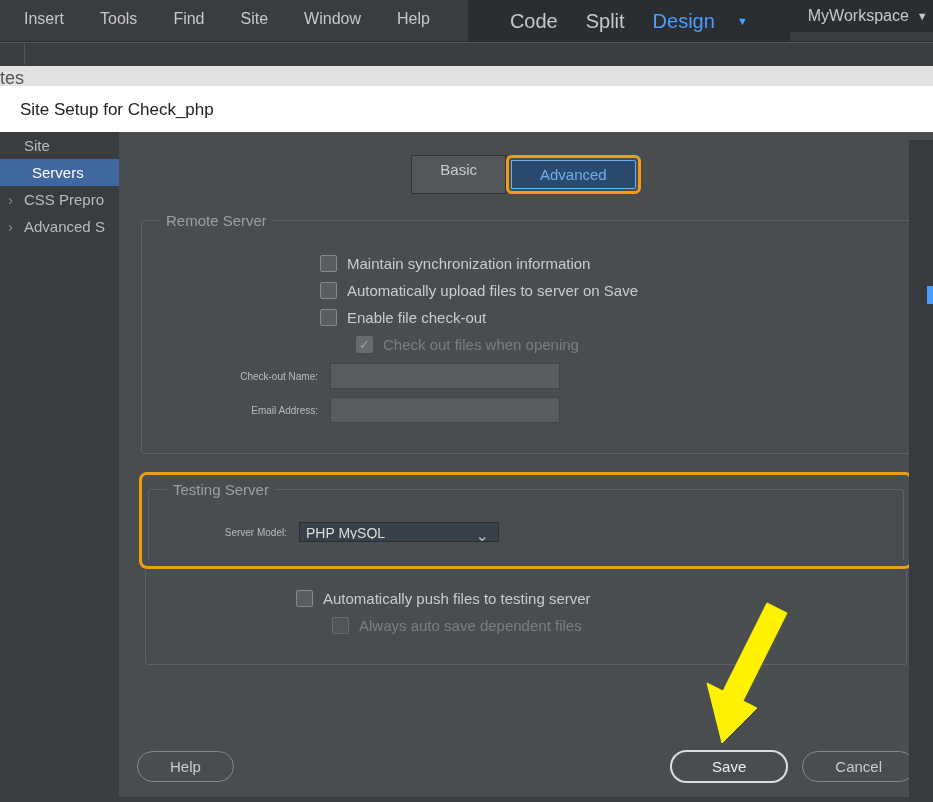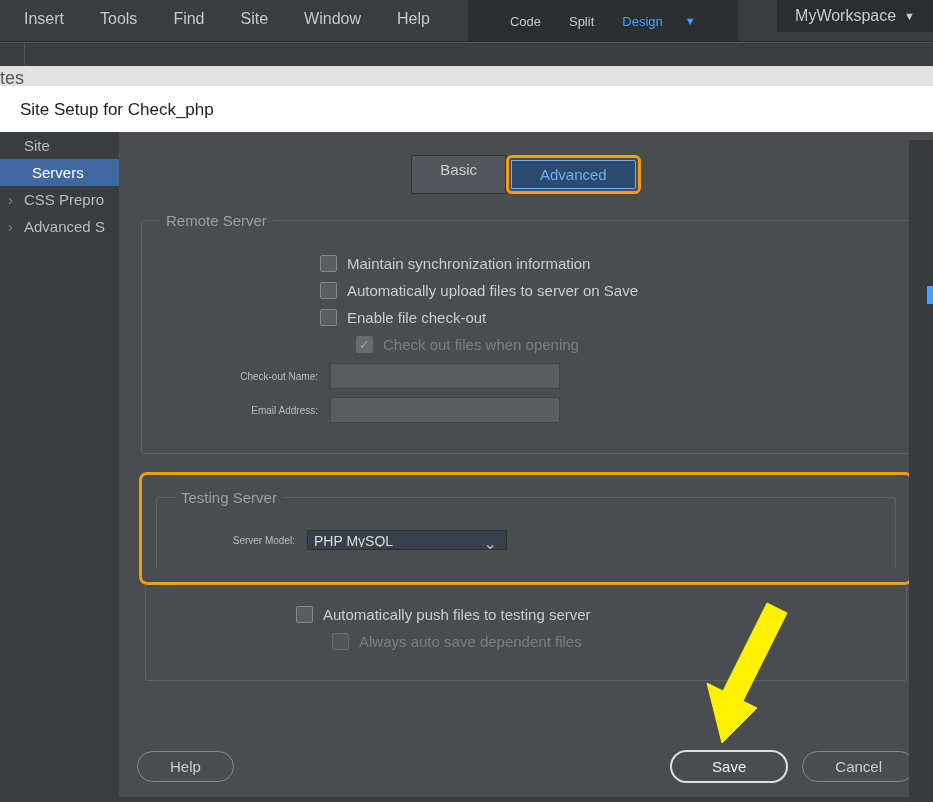--- a/index.html
+++ b/index.html
@@ -2,21 +2,21 @@
 <html><head>
 <meta charset="utf-8">
 <style>
 * { box-sizing: border-box; margin: 0; padding: 0; }
 body { font-family: "Helvetica Neue", Arial, sans-serif; background: #3a3d40; width: 933px; height: 802px; overflow: hidden; position: relative; }
 
 .top-menubar { height: 42px; background: #3a3d40; border-bottom: 1px solid #2a2c2e; display: flex; align-items: flex-start; color: #c8c8c8; font-size: 16px; }
 .top-menubar .menu-left { display: flex; gap: 0; padding-left: 6px; }
 .top-menubar .menu-left span { padding: 10px 18px; cursor: pointer; }
 .top-menubar .view-tabs { display: flex; background: #2b2e31; height: 42px; align-items: center; padding: 0 28px; margin-left: 20px; }
-.top-menubar .view-tabs span { padding: 8px 14px; cursor: pointer; font-size: 13px; }
+.top-menubar .view-tabs span { padding: 8px 14px; cursor: pointer; font-size: 20px; }
 .top-menubar .view-tabs .active { color: #4a9eff; }
 .top-menubar .view-tabs .caret { margin-left: -6px; font-size: 11px; }
 .top-menubar .workspace { margin-left: auto; padding: 10px 18px; background: #2b2e31; display: flex; align-items: center; cursor: pointer; height:32px; }
 .top-menubar .workspace .caret { margin-left: 8px; font-size: 11px; }
 
 .sec-tabs { height: 24px; background: #3a3d40; border-top: 1px solid #555; display: flex; align-items: center; font-size: 13px; color: #aaa; padding-left: 0; }
 .sec-tabs span { border-right: 1px solid #555; padding: 3px 10px; }
 
 .bg-strip { height: 20px; background: #e2e2e2; color: #555; font-size: 18px; padding: 2px 8px 0 0; text-align: left; }
 
@@ -53,21 +53,21 @@
 .select-wrap::after { content: "⌄"; position: absolute; right: 10px; top: 4px; color: #bbb; pointer-events: none; font-size: 16px; }
 
 .check-row { display: flex; align-items: center; margin: 10px 0 10px 160px; font-size: 15px; color: #ccc; }
 .check-row input[type=checkbox] { width: 17px; height: 17px; margin-right: 10px; appearance: none; border: 1px solid #888; background: #5a5d60; border-radius: 2px; cursor: pointer; }
 .check-row input[type=checkbox]:disabled { opacity: 0.5; cursor: default; }
 .check-row input[type=checkbox]:checked { background: #888; }
 .check-row input[type=checkbox]:checked::after { content: "✓"; display: block; color: #eee; text-align: center; font-size: 13px; line-height: 15px; }
 .check-row.disabled { color: #7a7e82; }
 
 .testing-highlight { border: 3px solid #f39c12; border-radius: 8px; padding: 2px; margin: 0 2px 14px; display: block; }
-.testing-highlight fieldset { margin: 12px; border-bottom: none; border-bottom-left-radius: 0; border-bottom-right-radius: 0; padding-bottom: 10px;}
+.testing-highlight fieldset { margin: 4px; border-bottom: none; border-bottom-left-radius: 0; border-bottom-right-radius: 0; padding-bottom: 10px;}
 
 .testfield-continue { border: 1px solid #5f6265; border-top: none; border-radius: 0 0 3px 3px; margin: -15px 8px 10px 8px; padding: 12px 18px 20px; }
 
 .bottom-bar { position: absolute; bottom: 14px; left: 18px; right: 18px; display: flex; align-items: center; }
 .pill-btn { border: 1px solid #888; background: transparent; color: #ccc; font-size: 15px; padding: 6px 32px; border-radius: 20px; cursor: pointer; }
 .bottom-bar .spacer { flex: 1; }
 .pill-btn.save { border: 2px solid #ddd; padding: 6px 40px; color: #eee; }
 
 .arrow-annotation { position: absolute; right: 136px; bottom: 50px; pointer-events: none; }
 .arrow-annotation svg { width: 120px; height: 150px; }

